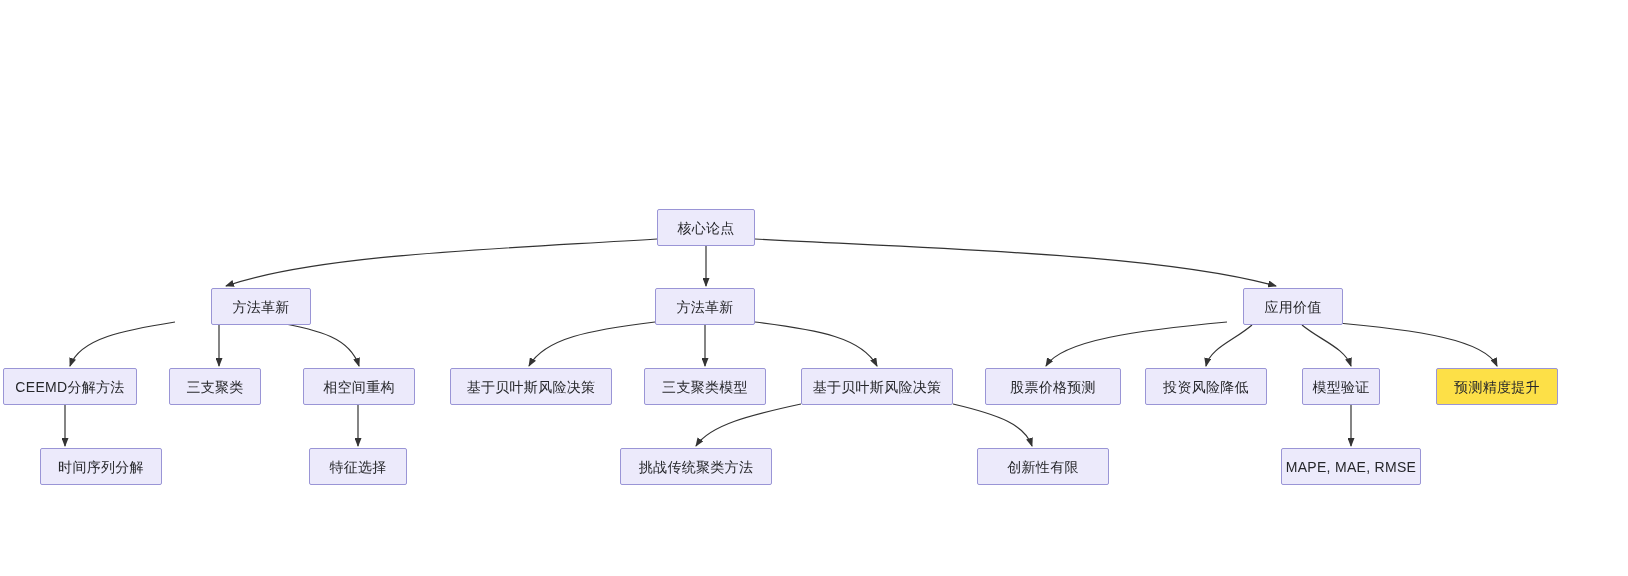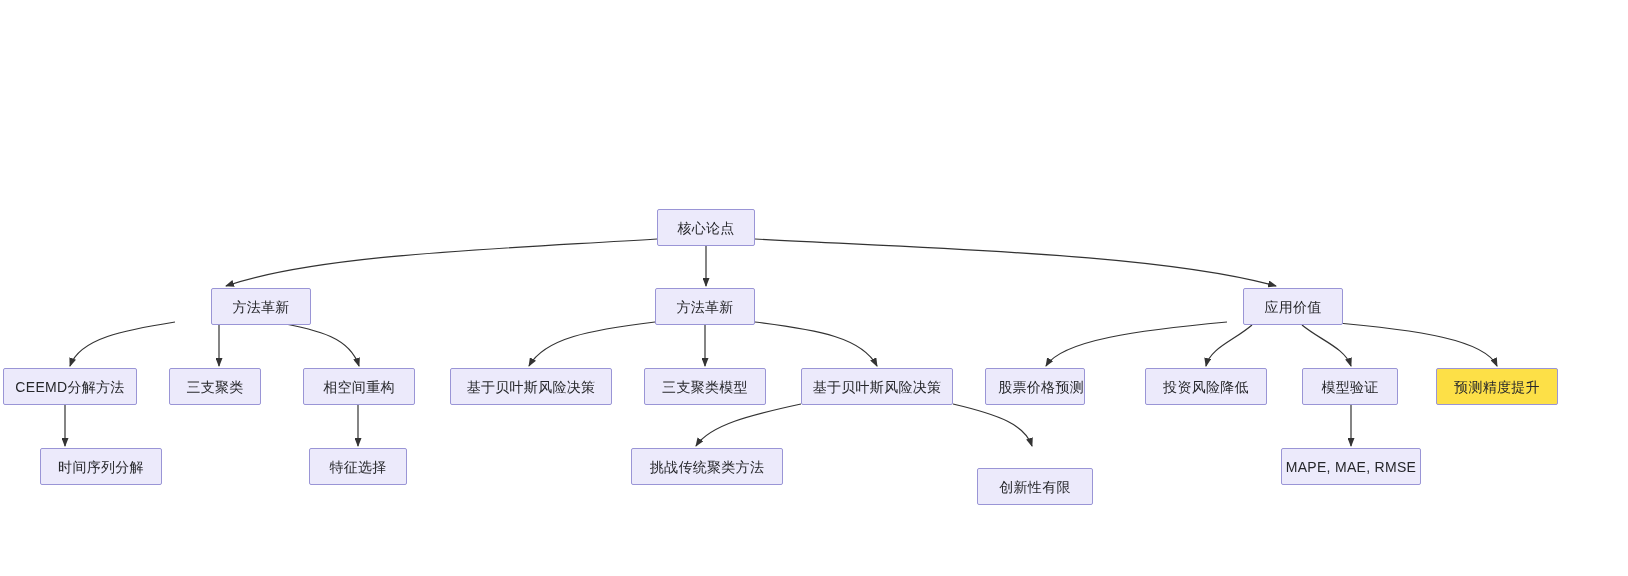--- a/index.html
+++ b/index.html
@@ -99,41 +99,41 @@
       </div>
       <div class="node" style="left: 450px; top: 368px; width: 162px; height: 37px; background: rgb(236, 234, 251); border-color: rgb(154, 149, 214);">
         <span class="node-label">基于贝叶斯风险决策</span>
       </div>
       <div class="node" style="left: 644px; top: 368px; width: 122px; height: 37px; background: rgb(236, 234, 251); border-color: rgb(154, 149, 214);">
         <span class="node-label">三支聚类模型</span>
       </div>
       <div class="node" style="left: 801px; top: 368px; width: 152px; height: 37px; background: rgb(236, 234, 251); border-color: rgb(154, 149, 214);">
         <span class="node-label">基于贝叶斯风险决策</span>
       </div>
-      <div class="node" style="left: 985px; top: 368px; width: 100px; height: 37px; background: rgb(236, 234, 251); border-color: rgb(154, 149, 214); justify-content: flex-end;">
+      <div class="node" style="left: 985px; top: 368px; width: 136px; height: 37px; background: rgb(236, 234, 251); border-color: rgb(154, 149, 214);">
         <span class="node-label">股票价格预测</span>
       </div>
       <div class="node" style="left: 1145px; top: 368px; width: 122px; height: 37px; background: rgb(236, 234, 251); border-color: rgb(154, 149, 214);">
         <span class="node-label">投资风险降低</span>
       </div>
-      <div class="node" style="left: 1302px; top: 368px; width: 96px; height: 37px; background: rgb(236, 234, 251); border-color: rgb(154, 149, 214);">
+      <div class="node" style="left: 1302px; top: 368px; width: 78px; height: 37px; background: rgb(236, 234, 251); border-color: rgb(154, 149, 214);">
         <span class="node-label">模型验证</span>
       </div>
       <div class="node" style="left: 1436px; top: 368px; width: 122px; height: 37px; background: #fde047; border-color: rgb(154, 149, 214);">
         <span class="node-label">预测精度提升</span>
       </div>
       <div class="node" style="left: 4px; top: 448px; width: 122px; height: 37px; background: rgb(236, 234, 251); border-color: rgb(154, 149, 214); margin-left: 36px;">
         <span class="node-label">时间序列分解</span>
       </div>
       <div class="node" style="left: 309px; top: 448px; width: 98px; height: 37px; background: rgb(236, 234, 251); border-color: rgb(154, 149, 214);">
         <span class="node-label">特征选择</span>
       </div>
-      <div class="node" style="left: 620px; top: 448px; width: 152px; height: 37px; background: rgb(236, 234, 251); border-color: rgb(154, 149, 214); margin-left: 11px;">
+      <div class="node" style="left: 620px; top: 448px; width: 152px; height: 37px; background: rgb(236, 234, 251); border-color: rgb(154, 149, 214);">
         <span class="node-label">挑战传统聚类方法</span>
       </div>
-      <div class="node" style="left: 977px; top: 448px; width: 116px; height: 37px; background: rgb(236, 234, 251); border-color: rgb(154, 149, 214); margin-top: 20px;">
+      <div class="node" style="left: 977px; top: 448px; width: 132px; height: 37px; background: rgb(236, 234, 251); border-color: rgb(154, 149, 214);">
         <span class="node-label">创新性有限</span>
       </div>
       <div class="node" style="left: 1281px; top: 448px; width: 140px; height: 37px; background: rgb(236, 234, 251); border-color: rgb(154, 149, 214);">
         <span class="node-label">MAPE, MAE, RMSE</span>
       </div>
     </div>
 </div>
 
 </body></html>

